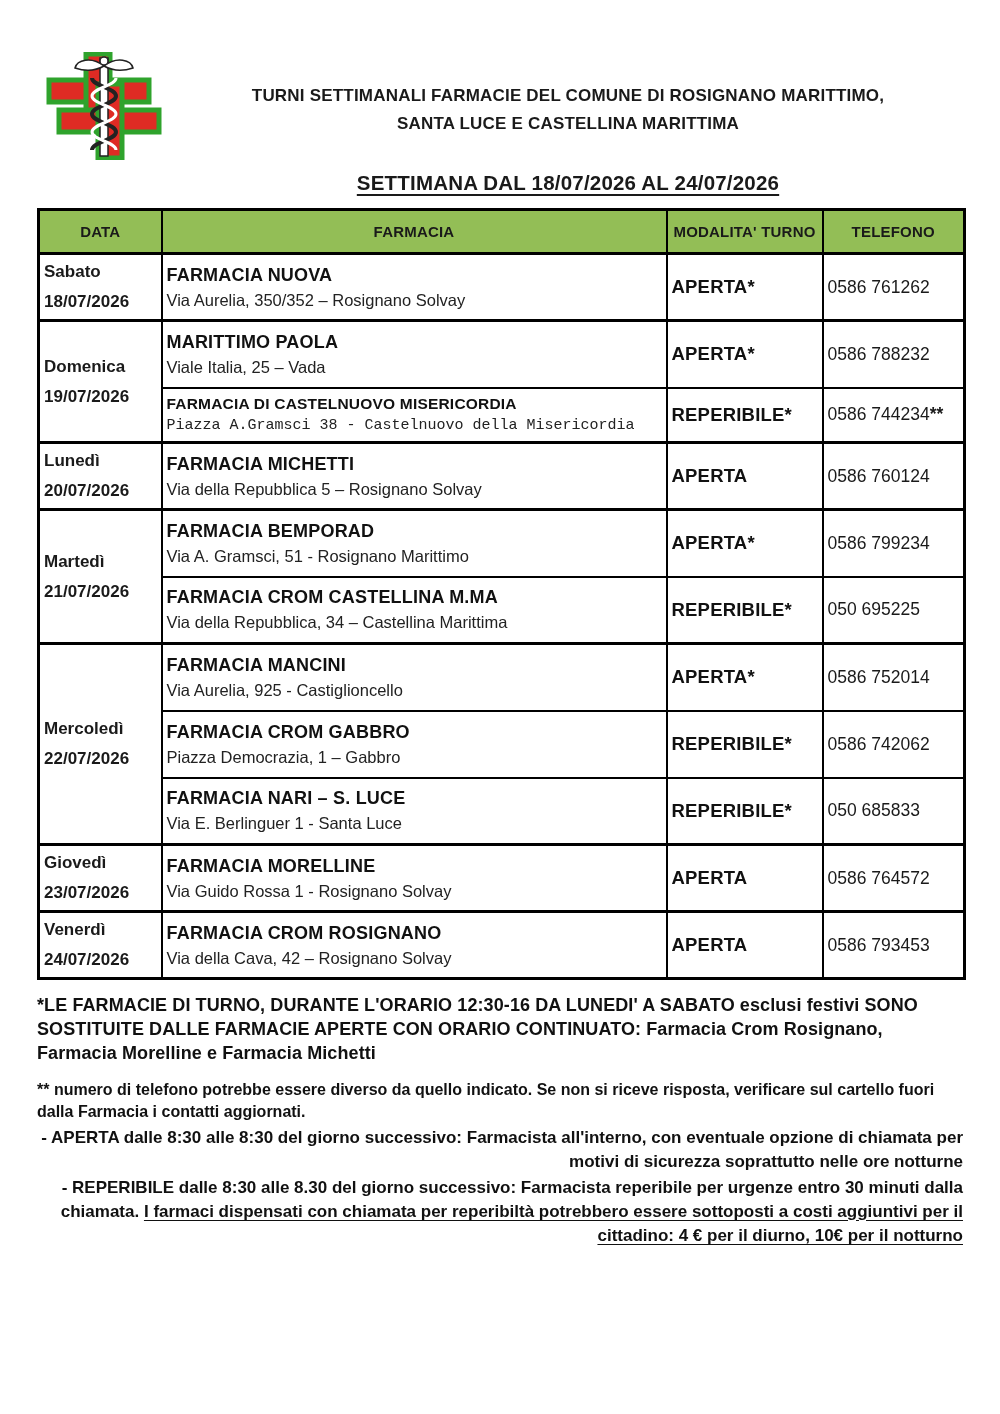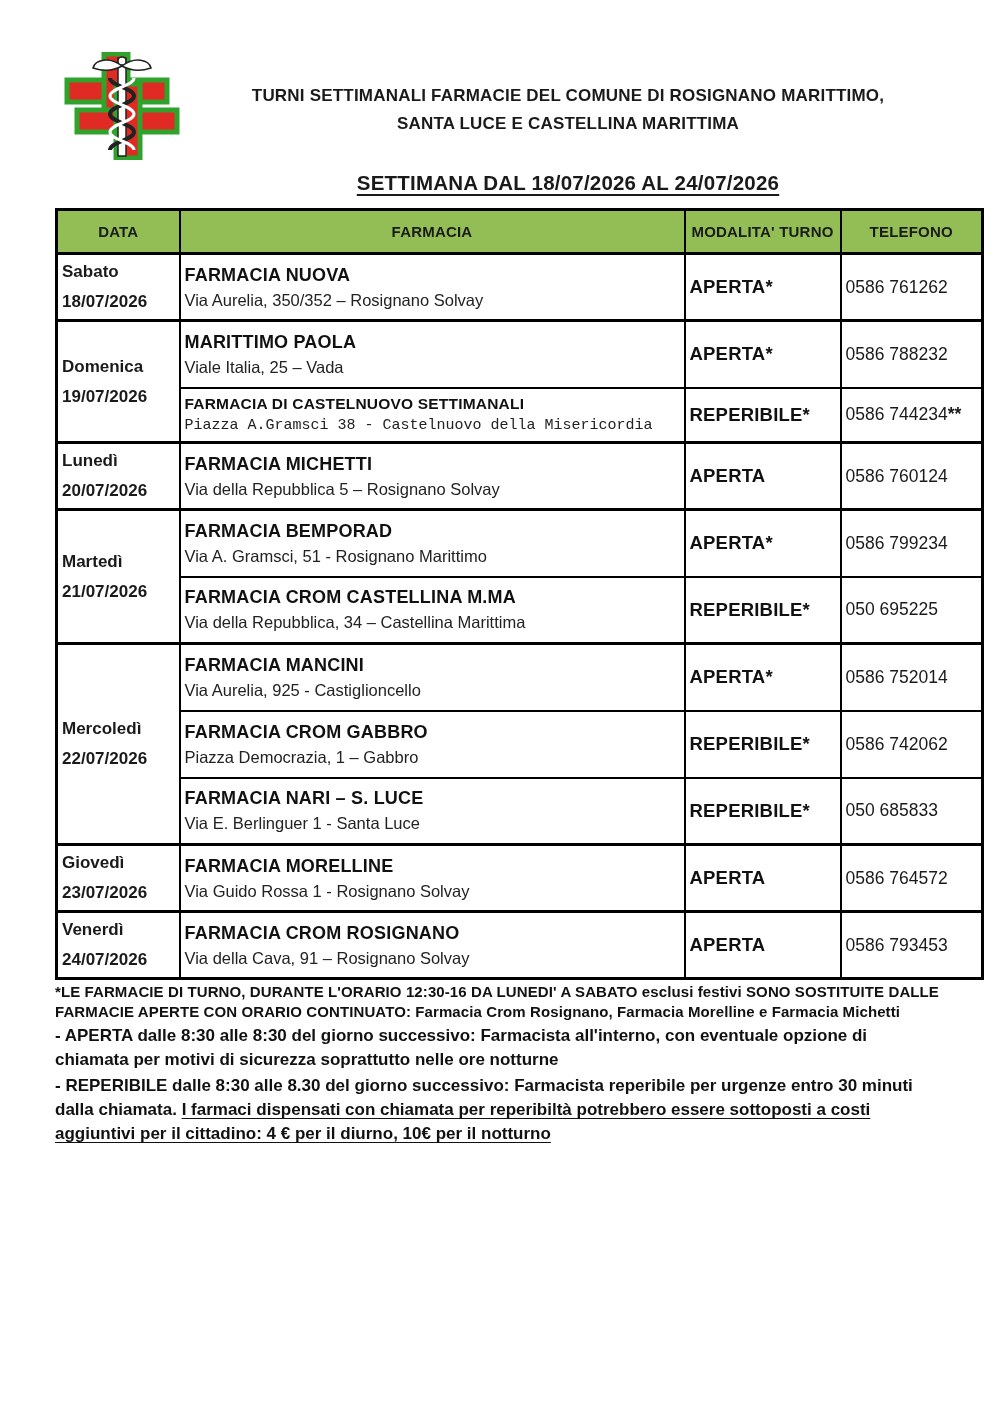--- a/index.html
+++ b/index.html
@@ -2,21 +2,21 @@
 <html style="--header-green: #93BE56;"><head>
 <meta charset="utf-8">
 <style>
   html,body{margin:0;padding:0;background:#fff;}
   body{
     width:1000px;height:1414px;
     font-family:"Liberation Sans","DejaVu Sans",sans-serif;
     color:#111;position:relative;
   }
   .page{position:absolute;left:0;top:0;width:1000px;height:1414px;overflow:hidden;}
-  .inner{padding:0 55px;}
+  .inner{padding:0 37px;}
 
   
   .header-row{display:flex;align-items:flex-start;margin-top:52px;}
   .logo-box{width:128px;flex:0 0 128px;padding-left:8px;}
   .title-col{flex:1;text-align:center;}
   .main-title{
     font-size:17px;font-weight:bold;line-height:1.62;
     letter-spacing:.2px;margin-top:30px;color:#1a1a1a;
   }
   .week-title{
@@ -50,24 +50,24 @@
   td.day-cell{font-weight:bold;font-size:17px;line-height:1.75;color:#1a1a1a;}
   .ph-name{font-weight:bold;font-size:18px;letter-spacing:.2px;color:#111;}
   .ph-addr{font-size:16.5px;margin-top:5px;color:#222;}
   td.small-cell .ph-name{font-size:15.5px;}
   td.small-cell .ph-addr{font-size:15px;margin-top:4px;font-family:Liberation Mono, monospace;}
   td.mode-cell{font-weight:bold;font-size:18.5px;letter-spacing:.2px;color:#111;}
   td.phone-cell{font-size:17.5px;color:#1a1a1a;padding:2px 1px;}
   .phone-suffix{font-weight:bold;}
 
   
-  .note1{margin-top:2px;font-size:15px;font-weight:bold;line-height:1.33;color:#111;letter-spacing:.1px;}
+  .note1{margin-top:14px;font-size:18px;font-weight:bold;line-height:1.33;color:#111;letter-spacing:.1px;}
   .note2{margin-top:13px;font-size:16px;font-weight:bold;line-height:1.4;color:#111;}
   .legend-title{margin-top:13px;font-size:17px;font-weight:bold;color:#111;}
-  .legend-item{font-size:17px;font-weight:bold;line-height:1.42;color:#111;margin-top:2px;}
+  .legend-item{font-size:17px;font-weight:bold;line-height:1.42;color:#111;margin-top:2px;text-align:right;}
   .ul{text-decoration:underline;text-underline-offset:3px;}
 </style>
 </head>
 <body>
 
 <div class="page">
   <div class="inner">
 
     <div class="header-row">
       <div class="logo-box">
@@ -138,21 +138,21 @@
             </td>
             <td class="pharmacy-cell">
               <div class="ph-name">MARITTIMO PAOLA</div>
               <div class="ph-addr">Viale Italia, 25 – Vada</div>
             </td>
             <td class="mode-cell">APERTA*</td>
             <td class="phone-cell"><span>0586 788232</span></td>
           </tr>
           <tr class="body-row small-row">
             <td class="pharmacy-cell small-cell">
-              <div class="ph-name">FARMACIA DI CASTELNUOVO SETTIMANALI</div>
+              <div class="ph-name">FARMACIA DI CASTELNUOVO MISERICORDIA</div>
               <div class="ph-addr">Piazza A.Gramsci 38 - Castelnuovo della Misericordia</div>
             </td>
             <td class="mode-cell">REPERIBILE*</td>
             <td class="phone-cell"><span>0586 744234</span><span class="phone-suffix">**</span></td>
           </tr>
           <tr class="body-row day-start">
             <td class="day-cell" rowspan="1">
               <div>Lunedì</div>
               <div>20/07/2026</div>
             </td>
@@ -223,26 +223,27 @@
             <td class="mode-cell">APERTA</td>
             <td class="phone-cell"><span>0586 764572</span></td>
           </tr>
           <tr class="body-row day-start">
             <td class="day-cell" rowspan="1">
               <div>Venerdì</div>
               <div>24/07/2026</div>
             </td>
             <td class="pharmacy-cell">
               <div class="ph-name">FARMACIA CROM ROSIGNANO</div>
-              <div class="ph-addr">Via della Cava, 91 – Rosignano Solvay</div>
+              <div class="ph-addr">Via della Cava, 42 – Rosignano Solvay</div>
             </td>
             <td class="mode-cell">APERTA</td>
             <td class="phone-cell"><span>0586 793453</span></td>
           </tr>
         </tbody>
     </table>
 
     <div class="note1">*LE FARMACIE DI TURNO, DURANTE L'ORARIO 12:30-16 DA LUNEDI' A SABATO esclusi festivi SONO SOSTITUITE DALLE FARMACIE APERTE CON ORARIO CONTINUATO: Farmacia Crom Rosignano, Farmacia Morelline e Farmacia Michetti</div>
+    <div class="note2">** numero di telefono potrebbe essere diverso da quello indicato. Se non si riceve risposta, verificare sul cartello fuori dalla Farmacia i contatti aggiornati.</div>
     <div class="legend-item">- APERTA dalle 8:30 alle 8:30 del giorno successivo: Farmacista all'interno, con eventuale opzione di chiamata per motivi di sicurezza soprattutto nelle ore notturne</div>
     <div class="legend-item"><span>- REPERIBILE dalle 8:30 alle 8.30 del giorno successivo: Farmacista reperibile per urgenze entro 30 minuti dalla chiamata. </span><span class="ul">I farmaci dispensati con chiamata per reperibiltà potrebbero essere sottoposti a costi aggiuntivi per il cittadino: 4 € per il diurno, 10€ per il notturno</span></div>
 
   </div>
 </div>
 
 </body></html>

